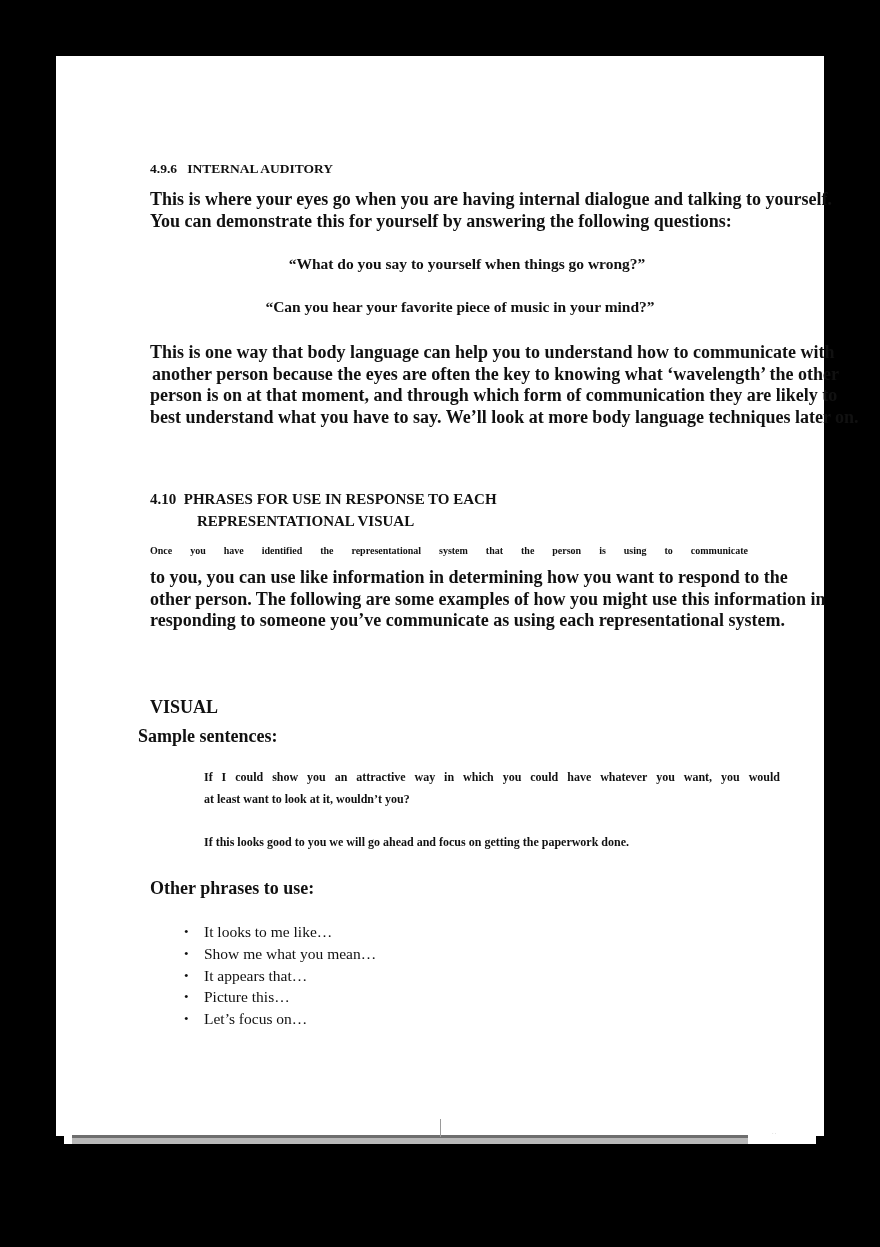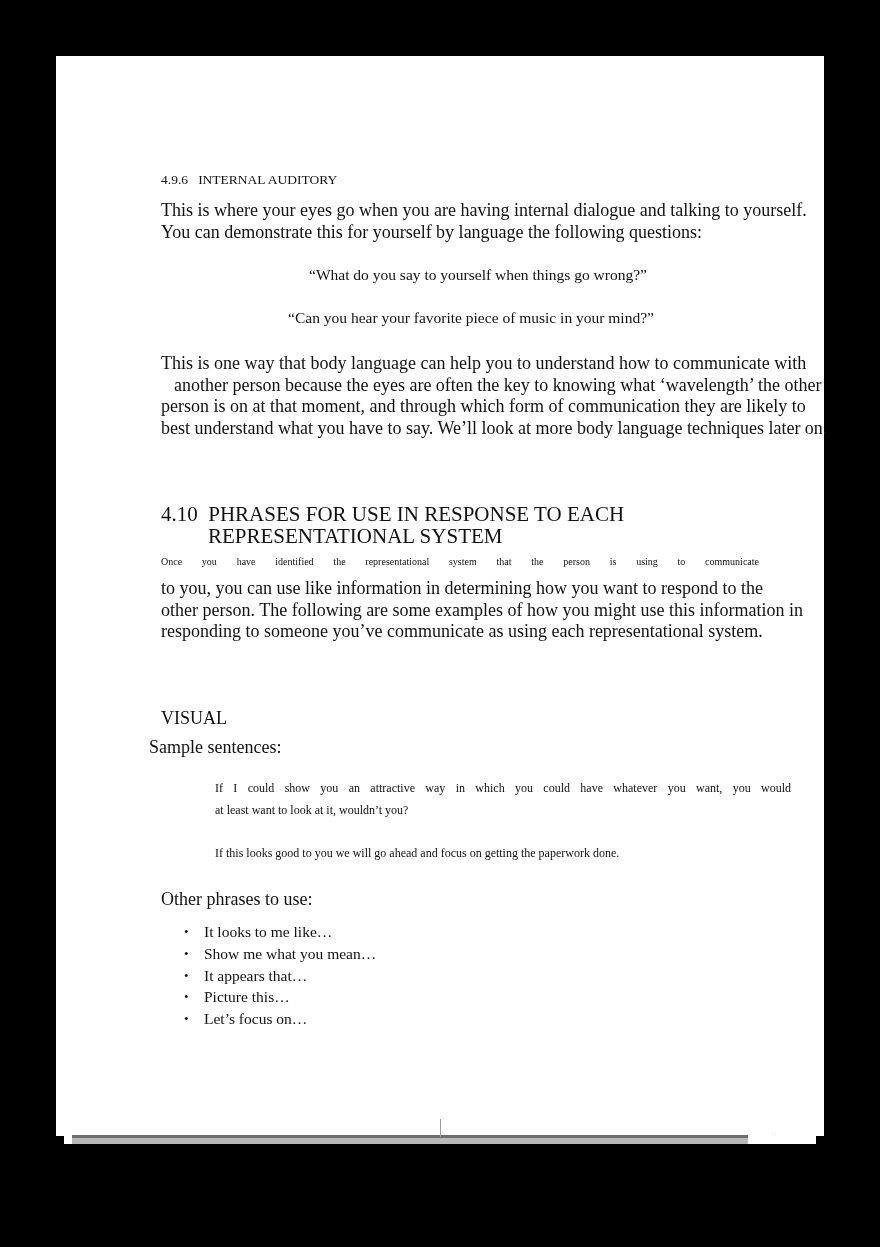--- a/index.html
+++ b/index.html
@@ -62,41 +62,42 @@
       width: 18px;
       height: 4px;
       color: #9a9a9a;
       font-size: 5px;
       line-height: 4px;
       letter-spacing: 1px;
     }
     .t {
       position: absolute;
       white-space: nowrap;
-      margin: 11px;
+      margin: 0;
+      font-weight: bold;
     }
     .sub-heading {
       left: 150px;
       top: 161px;
       font-size: 13.5px;
       letter-spacing: 0px;
     }
     .body-line {
       font-size: 18px;
     }
     .justify-line {
       display: block;
       text-align: justify;
       text-align-last: justify;
     }
     .quote {
       font-size: 15.5px;
     }
     .section-heading {
-      font-size: 21px;
+      font-size: 15px;
     }
     .sample {
       font-size: 12px;
     }
     .bullet-list {
       position: absolute;
       left: 184px;
       top: 921px;
       margin: 0;
       padding: 0;
@@ -126,35 +127,35 @@
 <div class="bar-light"></div>
 <div class="center-tick"></div>
 <div class="corner-mark">··</div>
 
 <div class="t sub-heading">
   <span>4.9.6</span>&nbsp;&nbsp;
   <span>INTERNAL AUDITORY</span>
 </div>
 
 <div class="t body-line justify-line" style="left:150px; top:189px; width:607px;">This is where your eyes go when you are having internal dialogue and talking to yourself.</div>
-<div class="t body-line" style="left:150px; top:211px;">You can demonstrate this for yourself by language the following questions:</div>
+<div class="t body-line" style="left:150px; top:211px;">You can demonstrate this for yourself by answering the following questions:</div>
 
 <div class="t quote" style="left:0; width:934px; text-align:center; top:255px;">“What do you say to yourself when things go wrong?”</div>
 <div class="t quote" style="left:0; width:920px; text-align:center; top:298px;">“Can you hear your favorite piece of music in your mind?”</div>
 
 <div class="t body-line justify-line" style="left:150px; top:342px; width:598px;">This is one way that body language can help you to understand how to communicate with</div>
-<div class="t body-line justify-line" style="left:163px; top:364px; width:604px;">another person because the eyes are often the key to knowing what ‘wavelength’ the other</div>
+<div class="t body-line justify-line" style="left:152px; top:364px; width:604px;">another person because the eyes are often the key to knowing what ‘wavelength’ the other</div>
 <div class="t body-line justify-line" style="left:150px; top:385px; width:592px;">person is on at that moment, and through which form of communication they are likely to</div>
 <div class="t body-line justify-line" style="left:150px; top:407px; width:602px;">best understand what you have to say. We’ll look at more body language techniques later on.</div>
 
 <div class="t section-heading" style="left:150px; top:491px;">
   <span>4.10</span>&nbsp;
   <span>PHRASES FOR USE IN RESPONSE TO EACH</span>
 </div>
-<div class="t section-heading" style="left:197px; top:513px;">REPRESENTATIONAL SYSTEM</div>
+<div class="t section-heading" style="left:197px; top:513px;">REPRESENTATIONAL VISUAL</div>
 
 <div class="t body-line justify-line" style="left:150px; top:545px; width:598px; font-size:10px;">Once you have identified the representational system that the person is using to communicate</div>
 <div class="t body-line justify-line" style="left:150px; top:567px; width:590px;">to you, you can use like information in determining how you want to respond to the</div>
 <div class="t body-line justify-line" style="left:150px; top:589px; width:602px;">other person. The following are some examples of how you might use this information in</div>
 <div class="t body-line" style="left:150px; top:610px;">responding to someone you’ve communicate as using each representational system.</div>
 
 <div class="t body-line" style="left:150px; top:697px;">VISUAL</div>
 <div class="t body-line" style="left:138px; top:726px;">Sample sentences:</div>
 
 <div class="t sample justify-line" style="left:204px; top:770px; width:576px;">If I could show you an attractive way in which you could have whatever you want, you would</div>

